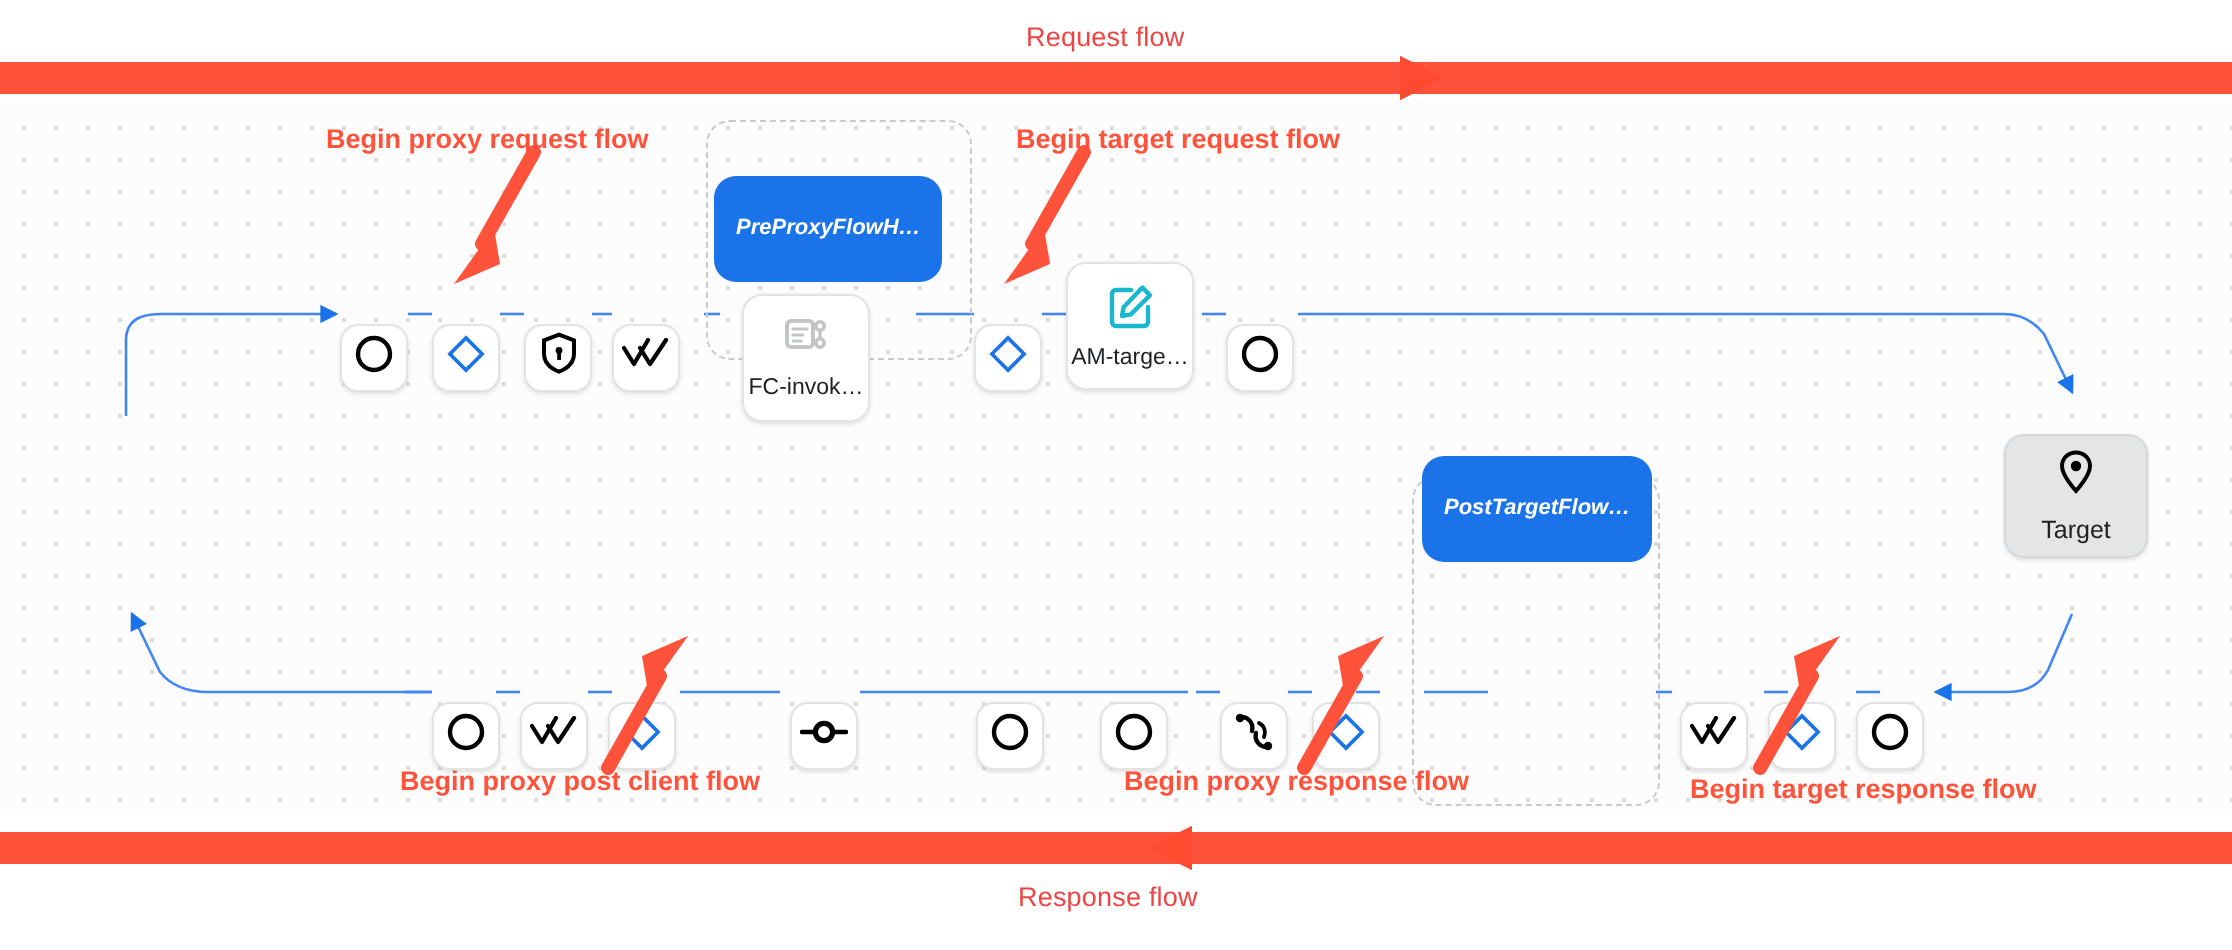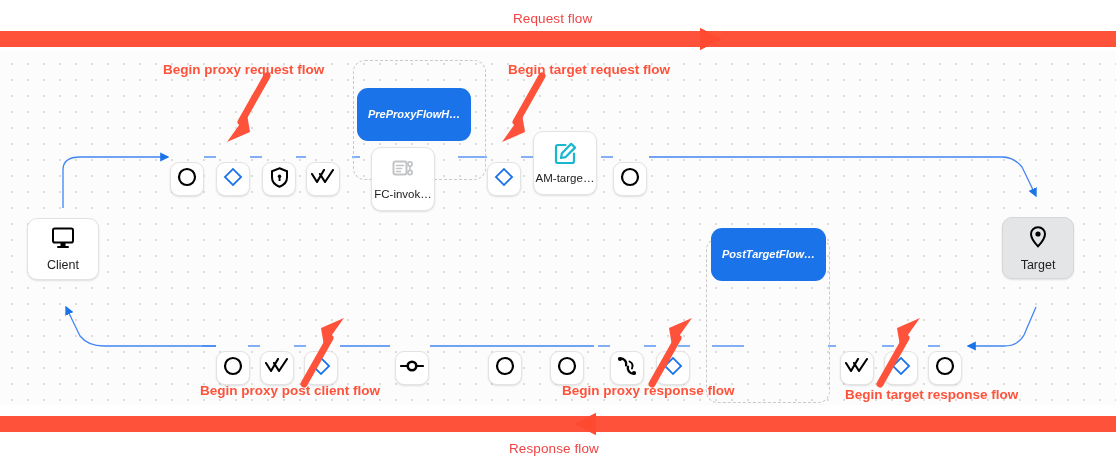--- a/index.html
+++ b/index.html
@@ -97,30 +97,20 @@
         <path d="M216 296 L104 296 Q88 296 80 286 L66 257" marker-end="url(#ah)"></path>
       </g>
     </svg>
 
     <div class="group" style="left:353px;top:10px;width:133px;height:120px;"></div>
     <div class="pill" style="left:357px;top:38px;">PreProxyFlowH…</div>
 
     <div class="group" style="left:706px;top:188px;width:124px;height:165px;"></div>
     <div class="pill" style="left:711px;top:178px;">PostTargetFlow…</div>
 
-    <div class="node endpoint" style="left:27px;top:146px;">
-      <span class="ico">
-        <svg width="26" height="22" viewBox="0 0 24 22">
-            <rect x="2" y="1.5" width="20" height="14" rx="1.8" fill="none" stroke="#000" stroke-width="2"></rect>
-            <rect x="9.5" y="16" width="5" height="4" fill="#000"></rect>
-          <rect x="6" y="19" width="12" height="2" rx="1" fill="#000"></rect>
-          </svg>
-      </span>
-      <span class="lbl">Client</span>
-    </div>
 
     <div class="node endpoint target" style="left:1002px;top:145px;">
       <span class="ico">
         <svg width="22" height="24" viewBox="0 0 22 24">
             <path d="M11 2.2c-4 0-7 3-7 6.8 0 5 7 12.4 7 12.4
           s7-7.4 7-12.4c0-3.8-3-6.8-7-6.8z" fill="none" stroke="#000" stroke-width="2"></path>
           <circle cx="11" cy="9" r="2.6" fill="#000"></circle>
           </svg>
       </span>
       <span class="lbl">Target</span>

